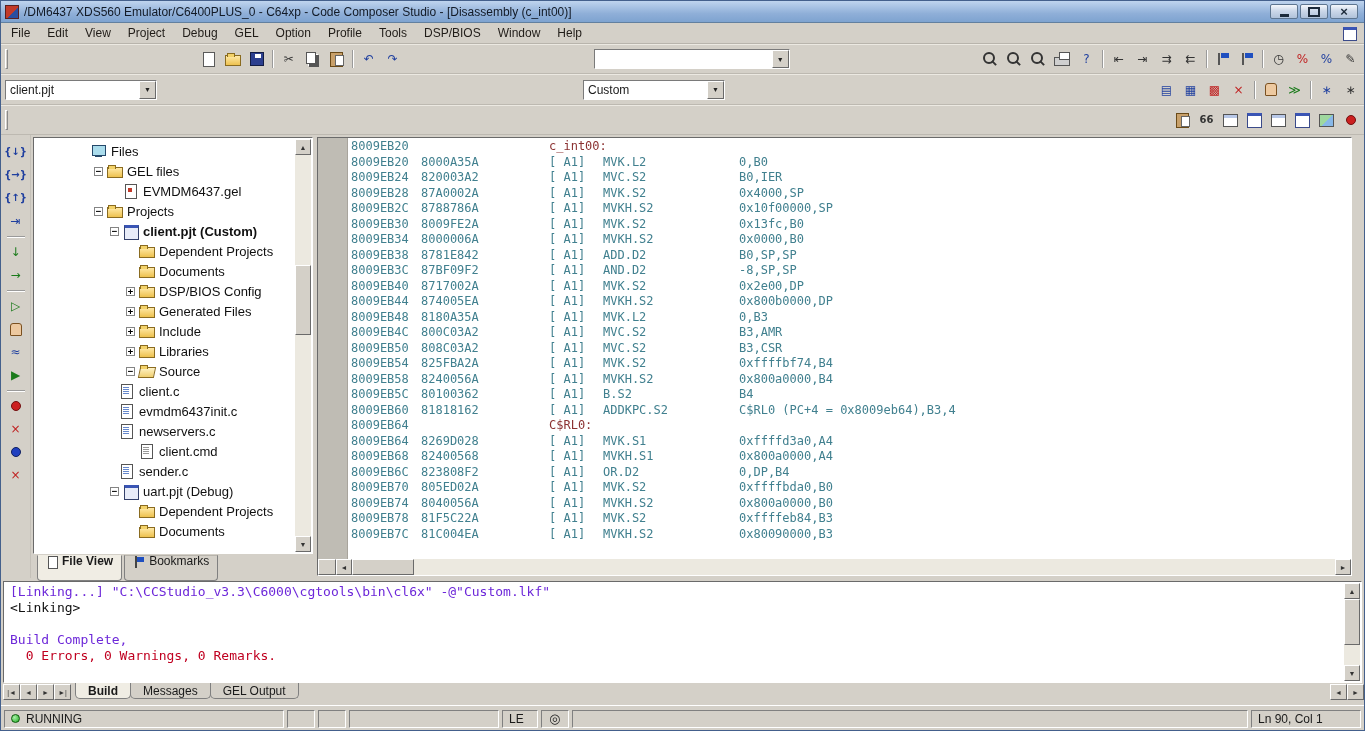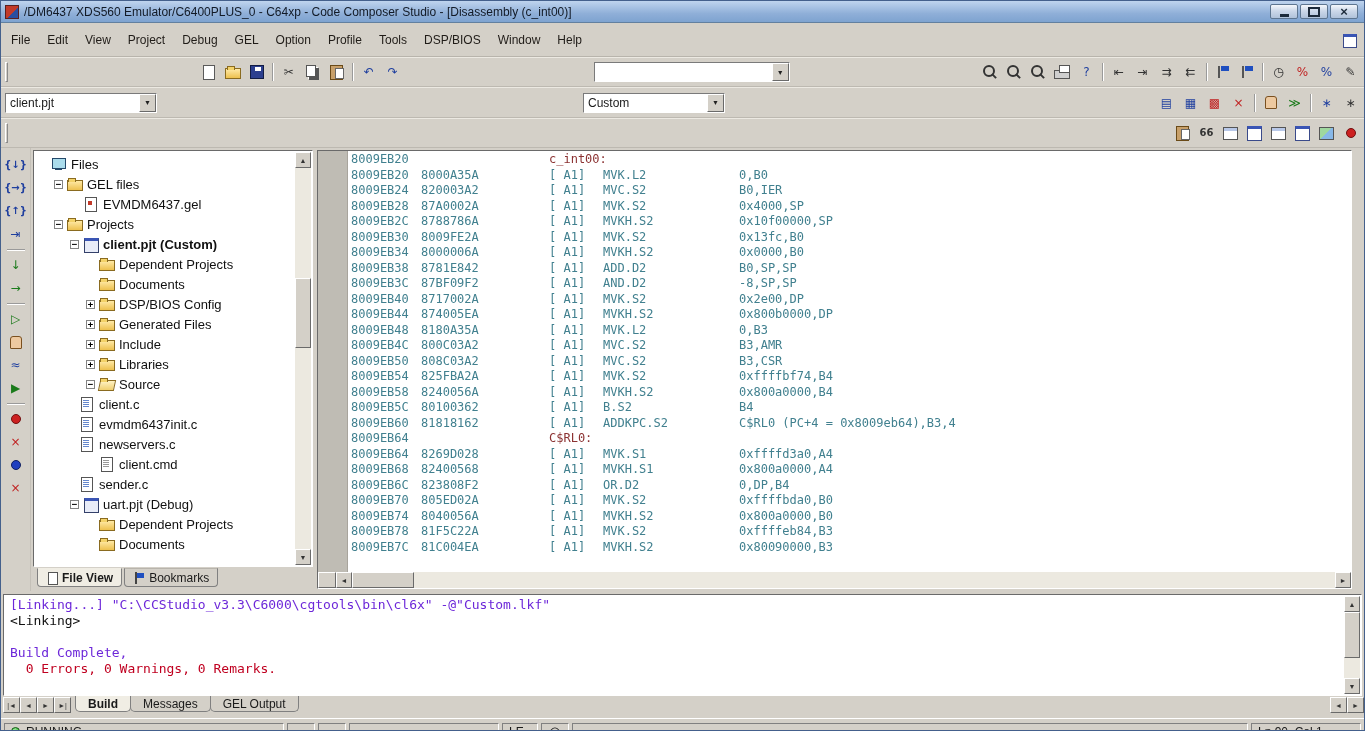--- a/index.html
+++ b/index.html
@@ -19,21 +19,21 @@
     background:linear-gradient(135deg,#c23a2a 55%,#2a4ea0 55%);border:1px solid #5a2020;}
   .title-text{flex:1;font-size:12px;color:#121a26;white-space:nowrap;overflow:hidden;}
   .win-btns{display:flex;gap:2px;margin-right:2px;}
   .wbtn{width:28px;height:15px;border:1px solid #5d7590;border-radius:2px;position:relative;
     background:linear-gradient(#f5f8fc,#ccd8e9 45%,#b0c2da);display:flex;align-items:center;justify-content:center;}
   .wbtn-min::before{content:"";width:9px;height:3px;background:#1c2a3a;margin-top:7px;}
   .wbtn-restore::before{content:"";width:8px;height:6px;border:2px solid #1c2a3a;}
   .wbtn-close{font-size:13px;font-weight:bold;color:#1c2a3a;line-height:1;}
 
   
-  #menubar{height:34px;display:flex;align-items:center;padding:0 2px;border-bottom:1px solid #b8b4ac;}
+  #menubar{height:21px;display:flex;align-items:center;padding:0 2px;border-bottom:1px solid #b8b4ac;}
   .menu-item{padding:2px 8px;font-size:12px;color:#201c18;white-space:nowrap;}
   #menubar .spacer{flex:1;}
   .mdi-child{width:17px;height:14px;position:relative;margin-right:4px;}
   .mdi-child::before{content:"";position:absolute;left:2px;top:1px;width:12px;height:10px;
     background:#fff;border:1px solid #3a4a8a;border-top:3px solid #3a55b5;}
 
   
   .toolbar{display:flex;align-items:center;padding:0 2px;border-top:1px solid #ece9e2;border-bottom:1px solid #bdb9b1;justify-content:space-between;}
   #toolbar1{height:30px;} #toolbar2{height:31px;} #toolbar3{height:30px;}
   .grip{width:3px;height:20px;border:1px solid;border-color:#fff #8a8a8a #8a8a8a #fff;margin:0 4px 0 2px;flex:none;}
@@ -86,21 +86,21 @@
 
   
   #main{height:443px;display:flex;background:#d4d0c8;}
   #debugbar{width:30px;flex:none;display:flex;flex-direction:column;align-items:center;
     padding-top:6px;gap:1px;border-right:1px solid #c4c0b8;}
   #debugbar .tbtn{width:24px;height:22px;}
 
   #treepanel{width:284px;flex:none;display:flex;flex-direction:column;padding:2px;}
   .tree-area{flex:1;position:relative;background:#fff;overflow:hidden;
     border:1px solid;border-color:#6a6a6a #fff #fff #6a6a6a;padding:3px 18px 0 0;}
-  .tnode{display:flex;align-items:center;height:20px;white-space:nowrap;font-size:13px;}
+  .tnode{display:flex;align-items:center;height:20px;white-space:nowrap;font-size:13px;margin-left:40px;}
   .tnode[data-level="0"]{padding-left:4px;} .tnode[data-level="1"]{padding-left:20px;}
   .tnode[data-level="2"]{padding-left:36px;} .tnode[data-level="3"]{padding-left:52px;}
   .tnode[data-level="4"]{padding-left:32px;}
   .tnode[data-bold="true"] .tlabel{font-weight:bold;}
   .texp{width:9px;height:9px;flex:none;display:flex;align-items:center;justify-content:center;
     border:1px solid #848484;background:#fff;font:bold 9px/1 "DejaVu Sans Mono",monospace;color:#000;margin-right:4px;}
   .texp[data-exp="none"]{visibility:hidden;}
   .texp[data-exp="minus"]::before{content:"−";} .texp[data-exp="plus"]::before{content:"+";}
   .ticon{width:16px;height:14px;flex:none;position:relative;margin-right:4px;}
   .ticon[data-icon="computer"]::before{content:"";position:absolute;left:1px;top:1px;width:12px;height:9px;background:#aadcec;border:1px solid #24486a;}
@@ -118,21 +118,21 @@
   .ticon[data-icon="gel"]::after{content:"";position:absolute;left:5px;top:4px;width:4px;height:4px;background:#c23a2a;}
   .ticon[data-icon="cfile"]::after{content:"";position:absolute;left:4px;top:3px;width:6px;height:1px;
     background:#6688cc;box-shadow:0 2px 0 #6688cc,0 4px 0 #6688cc,0 6px 0 #6688cc;}
   .ticon[data-icon="cmdfile"]::after{content:"";position:absolute;left:4px;top:3px;width:6px;height:1px;
     background:#999;box-shadow:0 2px 0 #999,0 4px 0 #999,0 6px 0 #999;}
   .ticon[data-icon="project"]::before{content:"";position:absolute;left:1px;top:1px;width:13px;height:11px;
     background:#e8ecf8;border:1px solid #33406a;border-top:3px solid #3a55b5;}
   .tlabel{color:#101010;}
   
   .tree-tabs{height:22px;display:flex;align-items:flex-start;padding:1px 0 0 4px;gap:2px;}
-  .ttab{display:flex;align-items:center;height:19px;padding:5px 8px;font-size:12px;background:#d4d0c8;
+  .ttab{display:flex;align-items:flex-end;height:19px;padding:12px 8px;font-size:12px;background:#d4d0c8;
     border:1px solid #808080;border-top:1px solid #b8b4ac;border-radius:0 0 4px 4px;}
   .ttab[data-active="true"]{background:#f0ede4;font-weight:bold;border-top-color:#f0ede4;}
   .ttab-icon{width:12px;height:12px;position:relative;margin-right:4px;flex:none;}
   .ttab[data-ticon="page"] .ttab-icon::before{content:"";position:absolute;left:2px;top:0;width:8px;height:11px;background:#fff;border:1px solid #555;}
   .ttab[data-ticon="flag"] .ttab-icon::before{content:"";position:absolute;left:2px;top:0;width:2px;height:12px;background:#444;}
   .ttab[data-ticon="flag"] .ttab-icon::after{content:"";position:absolute;left:4px;top:1px;width:7px;height:5px;background:#1f4fc0;}
 
   
   #disasm{flex:1;position:relative;margin:2px 12px 2px 2px;background:#fff;
     border:1px solid;border-color:#6a6a6a #fff #fff #6a6a6a;overflow:hidden;}

